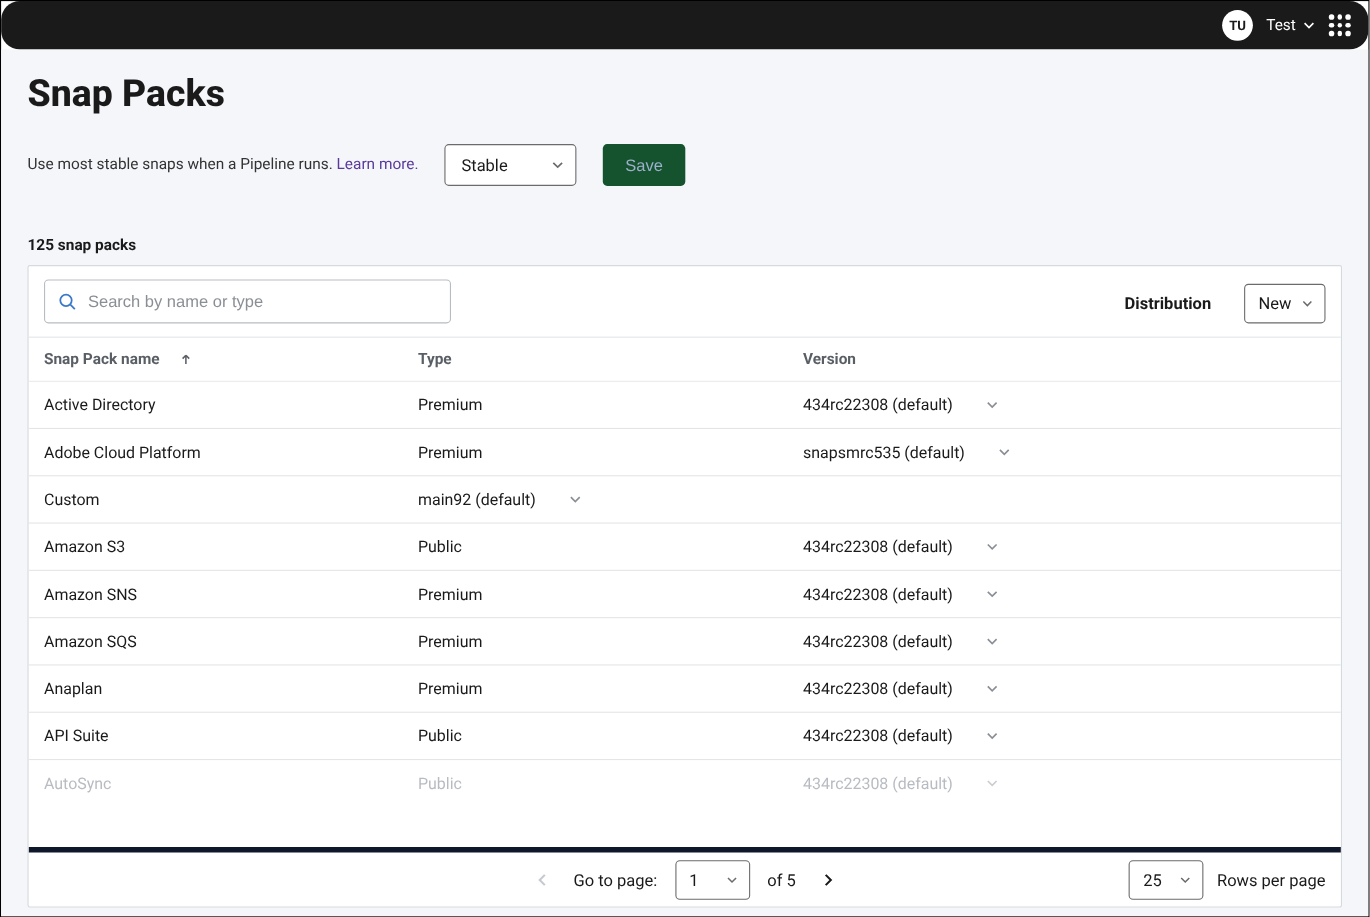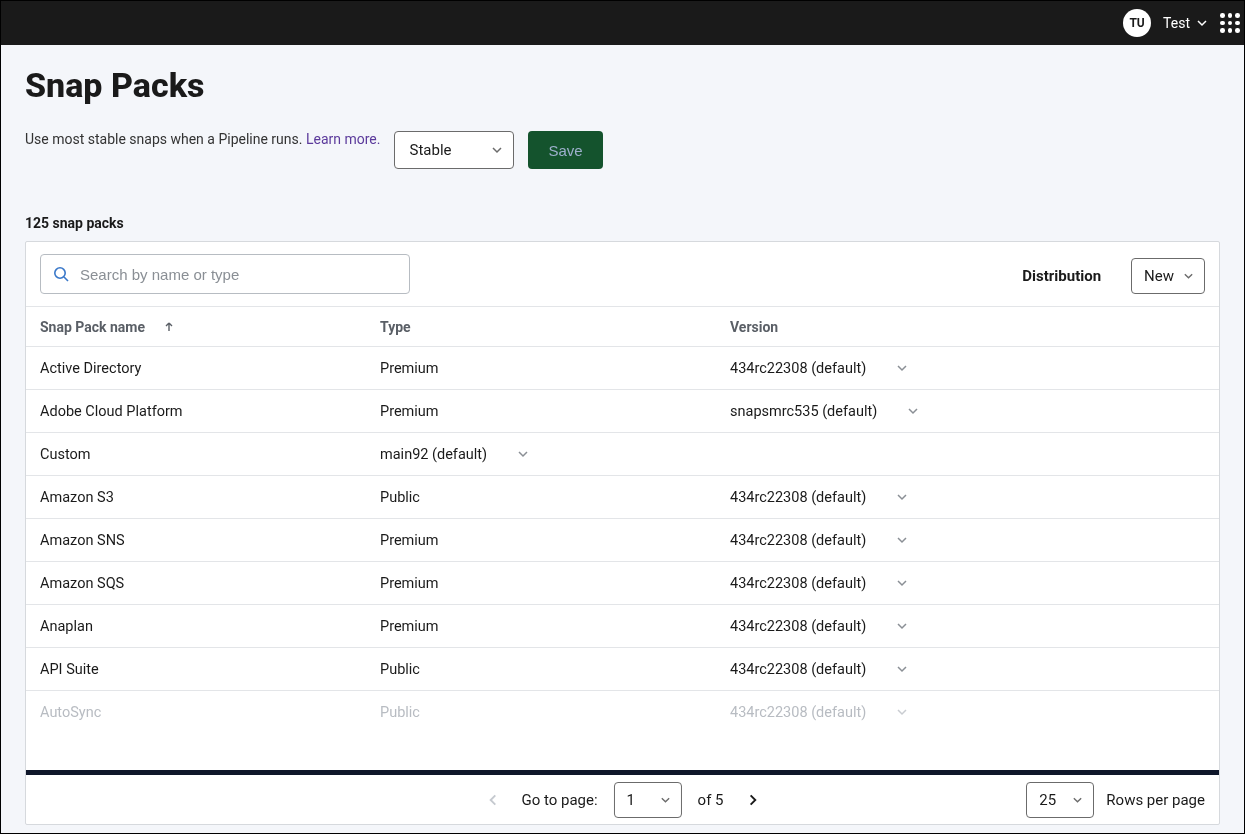--- a/index.html
+++ b/index.html
@@ -11,22 +11,23 @@
       height: 834px;
       border: 1px solid #000;
       overflow: hidden;
     }
     .topbar {
       background: #1a1a1a;
       height: 44px;
       display: flex;
       align-items: center;
       justify-content: flex-end;
-      padding: 0 4px;
+      padding: 0 16px;
       gap: 12px;
+      border-radius: 17px;
     }
     .avatar {
       width: 28px;
       height: 28px;
       border-radius: 50%;
       background: #fff;
       color: #1a1a1a;
       font-weight: 700;
       font-size: 12px;
       display: flex;
@@ -69,21 +70,22 @@
       color: #1a1a1a;
       margin-bottom: 26px;
     }
     .section-title {
       font-size: 19px;
       font-weight: 700;
       margin-bottom: 14px;
     }
     .usage-row {
       display: flex;
-      gap: 14px;
+      align-items: center;
+      gap: 24px;
       margin-bottom: 46px;
     }
     .usage-desc {
       font-size: 14px;
       color: #333;
     }
     .learn-more {
       color: #5b3a9b;
       text-decoration: none;
     }

